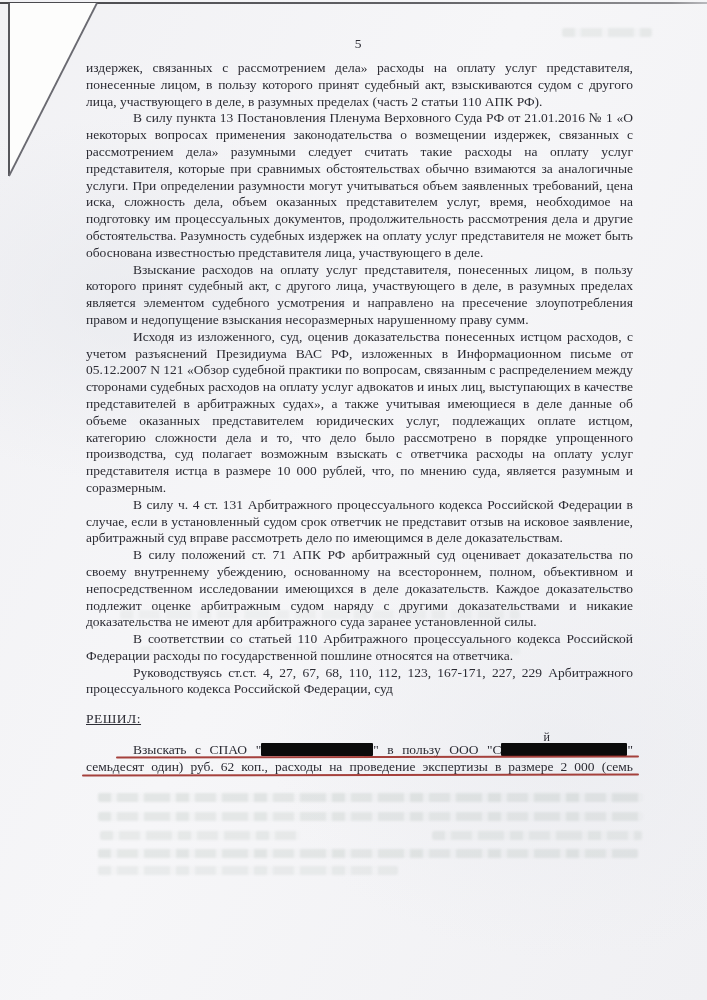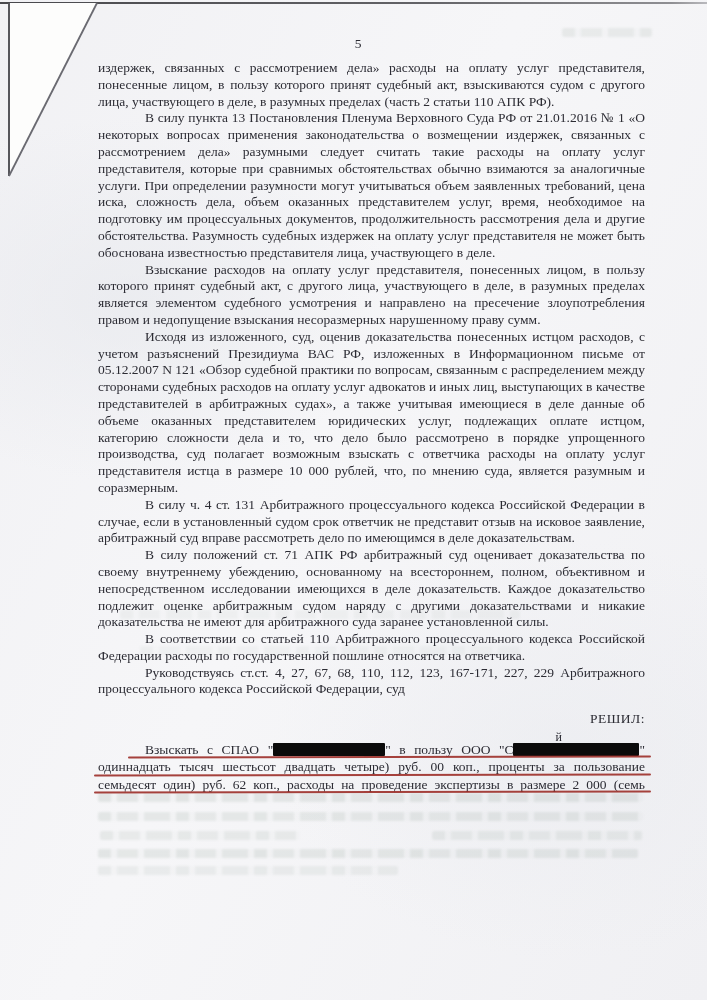--- a/index.html
+++ b/index.html
@@ -35,31 +35,32 @@
     filter: blur(1.3px);
     border-radius: 2px;
   }
 
   .page-number {
     position: absolute; top: 36px; left: 98px; width: 520px;
     text-align: center; font-size: 13.5px; z-index: 2;
   }
 
   .body-text {
-    position: absolute; left: 98px; top: 60px; width: 547px; z-index: 2;
+    position: absolute; left: 86px; top: 60px; width: 547px; z-index: 2;
     font-size: 13.5px; line-height: 16.8px;
     text-align: justify;
   }
   .para { text-indent: 47px; margin: 0; }
   .para.no-indent { text-indent: 0; }
 
   .ruling-heading {
-    text-align: right; text-indent: 0;
+    text-align: left; text-indent: 0;
     margin: 13px 0 13px 0;
     letter-spacing: .5px;
+    text-decoration: underline;
   }
 
   .ruling-line {
     position: relative;
     line-height: 17.4px;
     text-align: justify;
     text-align-last: justify;
     white-space: normal;
   }
   .ruling-line::after {
@@ -120,18 +121,17 @@
     <p class="para">В силу положений ст. 71 АПК РФ арбитражный суд оценивает доказательства по своему внутреннему убеждению, основанному на всестороннем, полном, объективном и непосредственном исследовании имеющихся в деле доказательств. Каждое доказательство подлежит оценке арбитражным судом наряду с другими доказательствами и никакие доказательства не имеют для арбитражного суда заранее установленной силы.</p>
     <p class="para">В соответствии со статьей 110 Арбитражного процессуального кодекса Российской Федерации расходы по государственной пошлине относятся на ответчика.</p>
     <p class="para">Руководствуясь ст.ст. 4, 27, 67, 68, 110, 112, 123, 167-171, 227, 229 Арбитражного процессуального кодекса Российской Федерации, суд</p>
 
     <p class="para ruling-heading">РЕШИЛ:</p>
 
     <div>
       <div class="ruling-line first">
         <span class="lead"></span><span>Взыскать с СПАО "</span><span class="redaction r1"></span><span>" в пользу ООО "С</span><span class="bar-wrap"><span class="redaction r2"></span><span class="peek">й</span></span><span>"</span>
       </div>
-      <div class="ruling-line">одиннадцать тысяч шестьсот двадцать четыре) руб. 00 коп., проценты за пользование</div>
       <div class="ruling-line">семьдесят один) руб. 62 коп., расходы на проведение экспертизы в размере 2 000 (семь</div>
     </div>
   </div>
 
 </div>
 
 </body></html>

